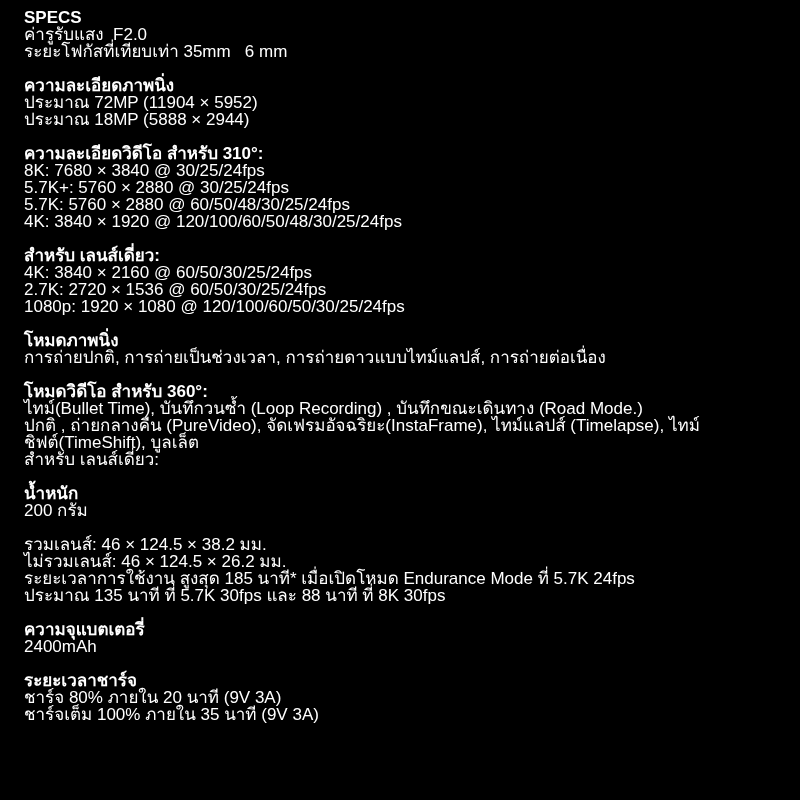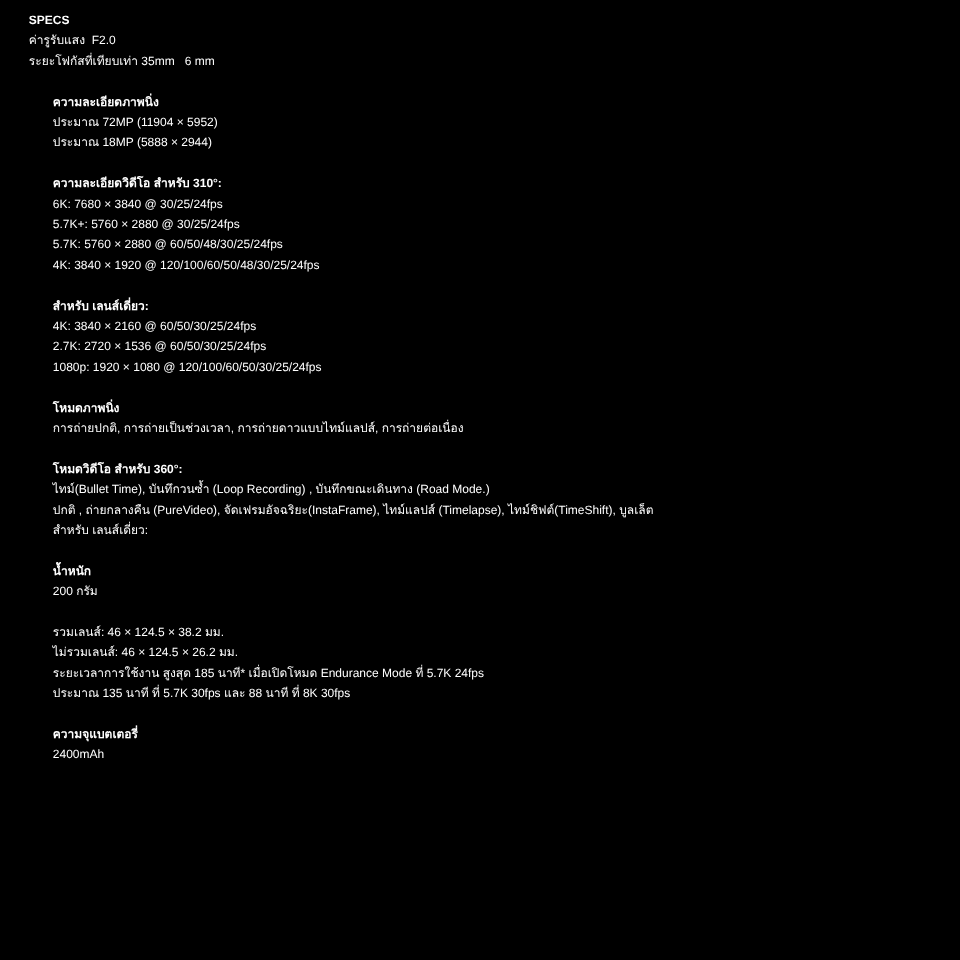--- a/index.html
+++ b/index.html
@@ -11,24 +11,24 @@
     overflow: hidden;
   }
   #page {
     box-sizing: border-box;
     width: 800px;
     height: 800px;
     padding: 9px 24px 0 24px;
     background: #000000;
     color: #ffffff;
     font-family: "Liberation Sans", "DejaVu Sans", sans-serif;
-    font-size: 10px;
+    font-size: 17px;
     line-height: 17px;
   }
-  .section + .section { margin-top: 17px; margin-left: 20px; }
+  .section + .section { margin-top: 17px; }
   .heading {
     font-weight: bold;
     white-space: pre-wrap;
   }
   .line {
     font-weight: normal;
     white-space: pre-wrap;
   }
 </style>
 </head>
@@ -40,21 +40,21 @@
       <div class="line">ค่ารูรับแสง  F2.0</div>
       <div class="line">ระยะโฟกัสที่เทียบเท่า 35mm   6 mm</div>
     </div>
     <div class="section">
       <div class="heading">ความละเอียดภาพนิ่ง</div>
       <div class="line">ประมาณ 72MP (11904 × 5952)</div>
       <div class="line">ประมาณ 18MP (5888 × 2944)</div>
     </div>
     <div class="section">
       <div class="heading">ความละเอียดวิดีโอ สำหรับ 310°:</div>
-      <div class="line">6K: 7680 × 3840 @ 30/25/24fps</div>
+      <div class="line">8K: 7680 × 3840 @ 30/25/24fps</div>
       <div class="line">5.7K+: 5760 × 2880 @ 30/25/24fps</div>
       <div class="line">5.7K: 5760 × 2880 @ 60/50/48/30/25/24fps</div>
       <div class="line">4K: 3840 × 1920 @ 120/100/60/50/48/30/25/24fps</div>
     </div>
     <div class="section">
       <div class="heading">สำหรับ เลนส์เดี่ยว:</div>
       <div class="line">4K: 3840 × 2160 @ 60/50/30/25/24fps</div>
       <div class="line">2.7K: 2720 × 1536 @ 60/50/30/25/24fps</div>
       <div class="line">1080p: 1920 × 1080 @ 120/100/60/50/30/25/24fps</div>
     </div>
@@ -75,13 +75,18 @@
     <div class="section">
       <div class="line">รวมเลนส์: 46 × 124.5 × 38.2 มม.</div>
       <div class="line">ไม่รวมเลนส์: 46 × 124.5 × 26.2 มม.</div>
       <div class="line">ระยะเวลาการใช้งาน สูงสุด 185 นาที* เมื่อเปิดโหมด Endurance Mode ที่ 5.7K 24fps</div>
       <div class="line">ประมาณ 135 นาที ที่ 5.7K 30fps และ 88 นาที ที่ 8K 30fps</div>
     </div>
     <div class="section">
       <div class="heading">ความจุแบตเตอรี่</div>
       <div class="line">2400mAh</div>
     </div>
+    <div class="section">
+      <div class="heading">ระยะเวลาชาร์จ</div>
+      <div class="line">ชาร์จ 80% ภายใน 20 นาที (9V 3A)</div>
+      <div class="line">ชาร์จเต็ม 100% ภายใน 35 นาที (9V 3A)</div>
+    </div>
   </div>
 
 </body></html>

